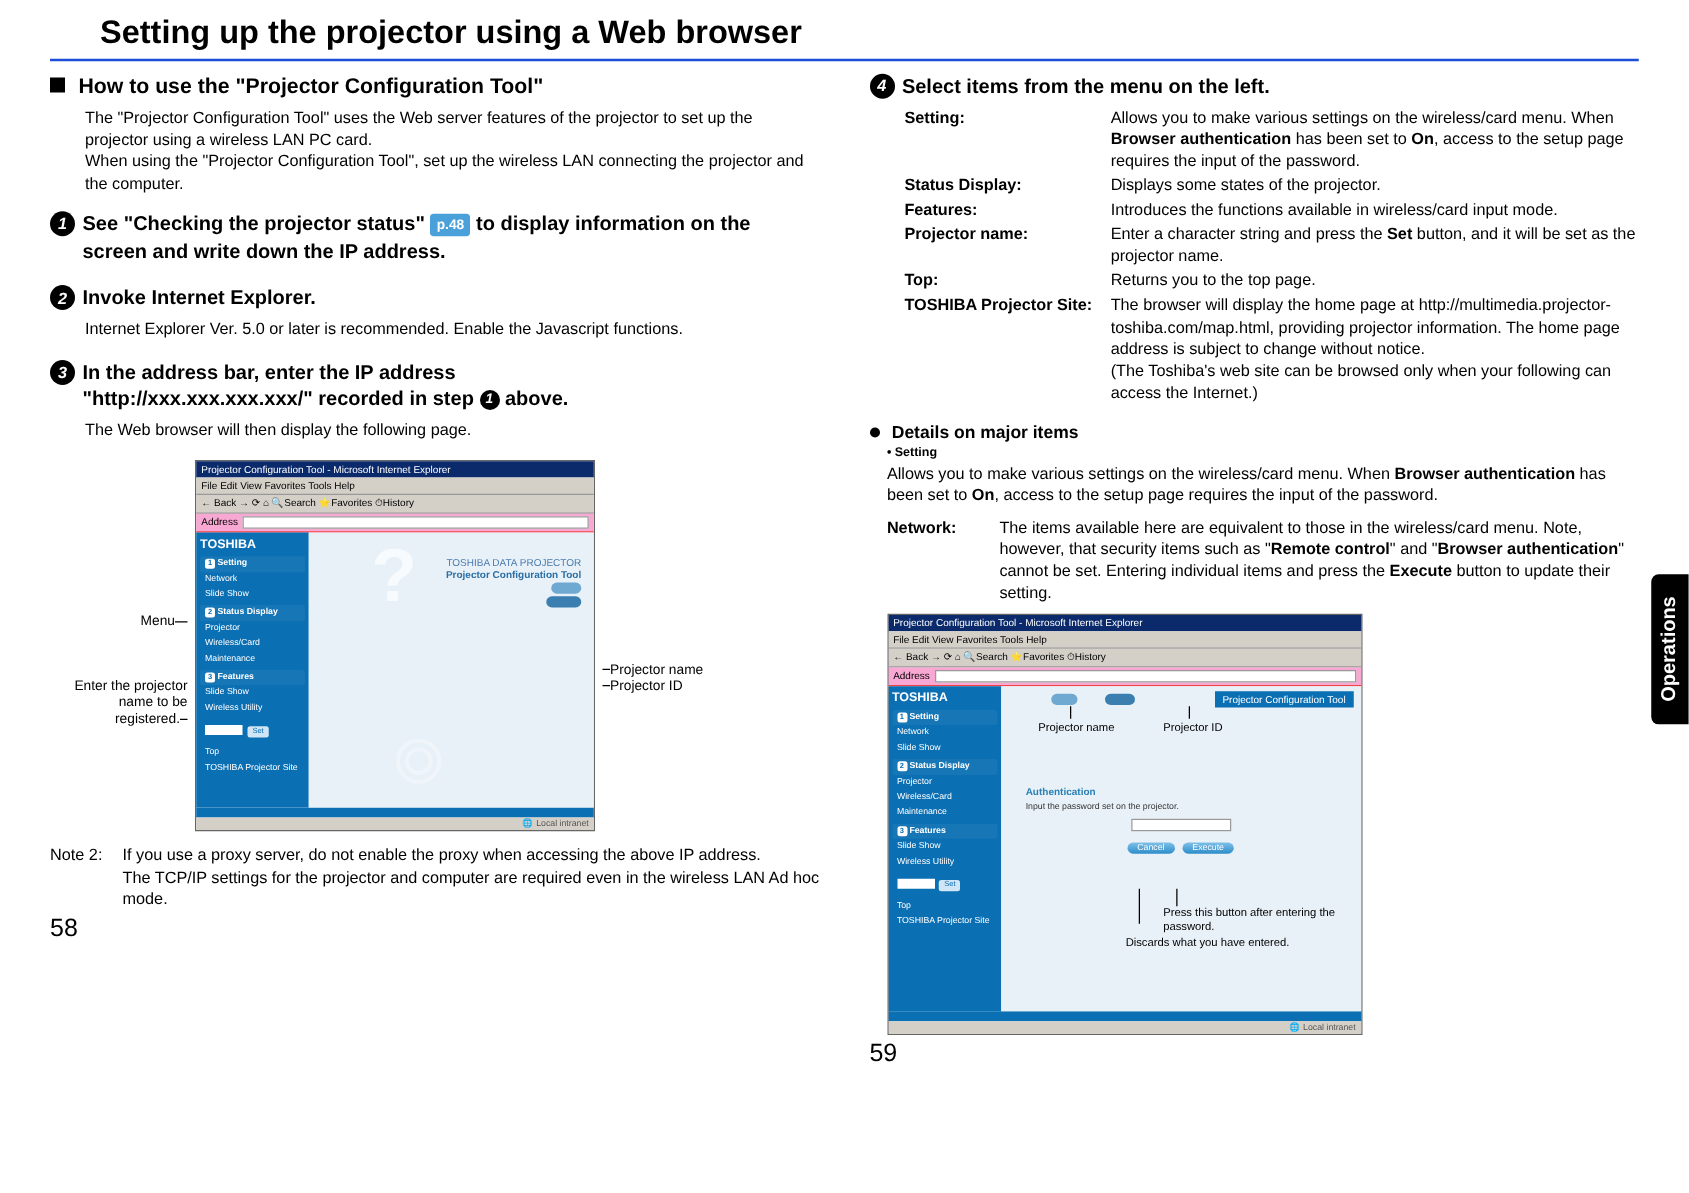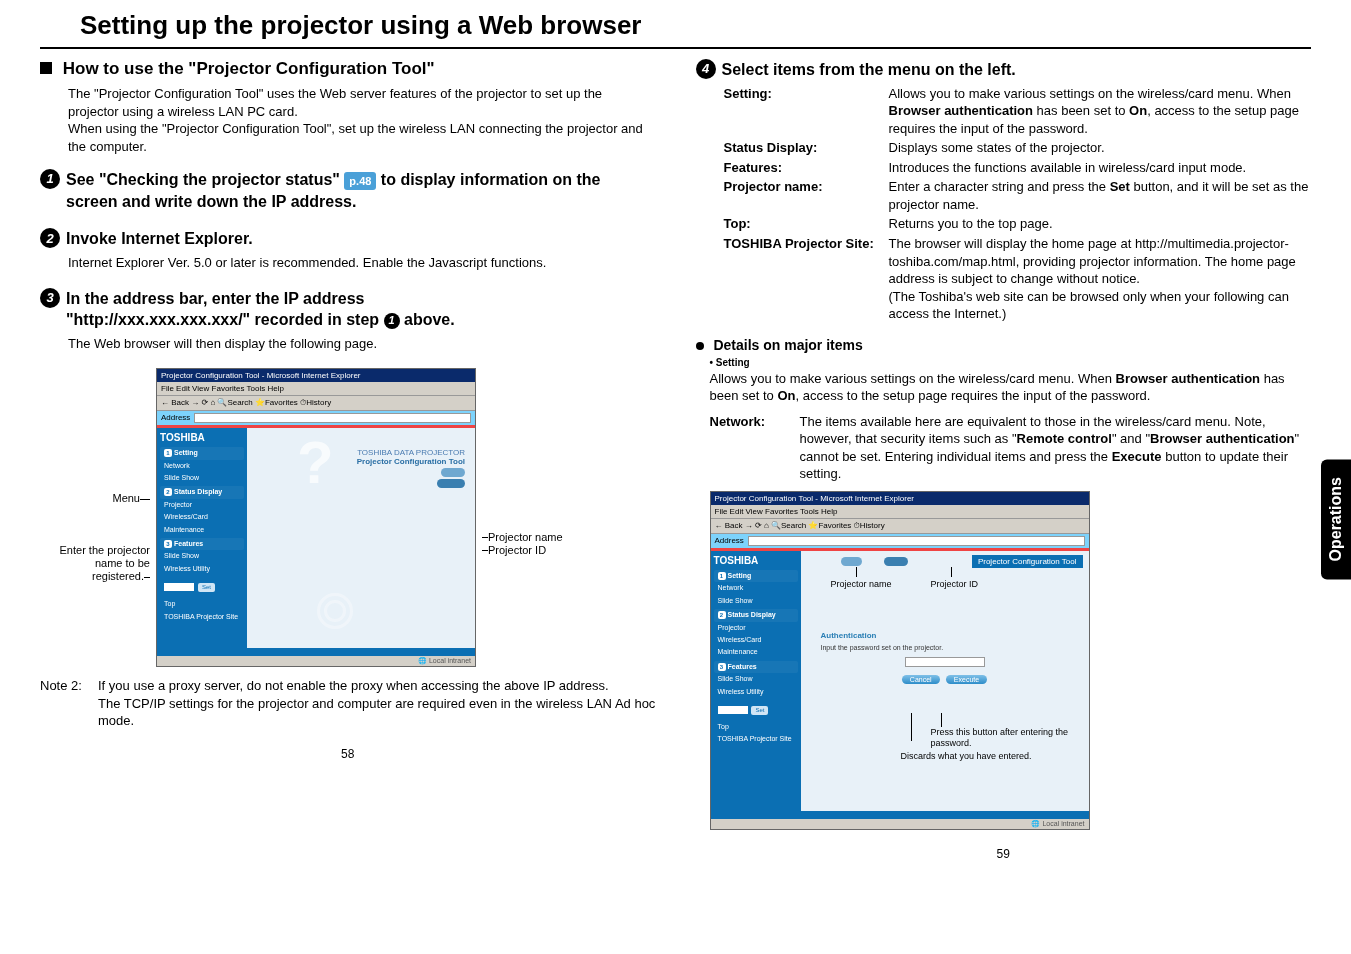--- a/index.html
+++ b/index.html
@@ -10,21 +10,21 @@
     background: #fff;
     width: 1351px;
     height: 954px;
     position: relative;
     padding: 10px 0 0 0;
   }
   .main-title {
     font-size: 26px;
     font-weight: bold;
     padding: 0 0 6px 40px;
-    border-bottom: 2px solid #000000;
+    border-bottom: 2px solid #1d4ed8;
     margin: 0 40px 10px 40px;
   }
   .page-container {
     display: flex;
     gap: 40px;
     padding: 0 40px;
   }
   .column {
     flex: 1;
     position: relative;
@@ -139,24 +139,24 @@
     padding: 2px 4px;
     border-bottom: 1px solid #999;
   }
   .browser-toolbar {
     background: #d4d0c8;
     font-size: 8px;
     padding: 2px 4px;
     border-bottom: 1px solid #999;
   }
   .browser-address {
-    background: #7dd3fc;
+    background: #f9a8d4;
     font-size: 8px;
     padding: 2px 4px;
-    border-bottom: 3px solid #ef4444;
+    border-bottom: 1px solid #ef4444;
     display: flex;
     gap: 4px;
   }
   .browser-address .addr-input { background: #fff; flex: 1; height: 10px; border: 1px solid #999; }
   .browser-content {
     display: flex;
     height: 220px;
   }
   .browser-content-lg { height: 260px; }
   .browser-sidebar {
@@ -293,23 +293,22 @@
     margin-bottom: 4px;
   }
   .notes .note-label {
     width: 58px;
     flex-shrink: 0;
   }
   .notes .note-body {
     flex: 1;
   }
   .page-number {
-    text-align: center;
-    font-size: 12px;
-    margin-top: 17px;
+    font-size: 20px;
+    margin-top: 4px;
   }
   .menu-table {
     margin-left: 28px;
     line-height: 1.35;
     margin-bottom: 14px;
   }
   .menu-table .row {
     display: flex;
     margin-bottom: 2px;
   }

